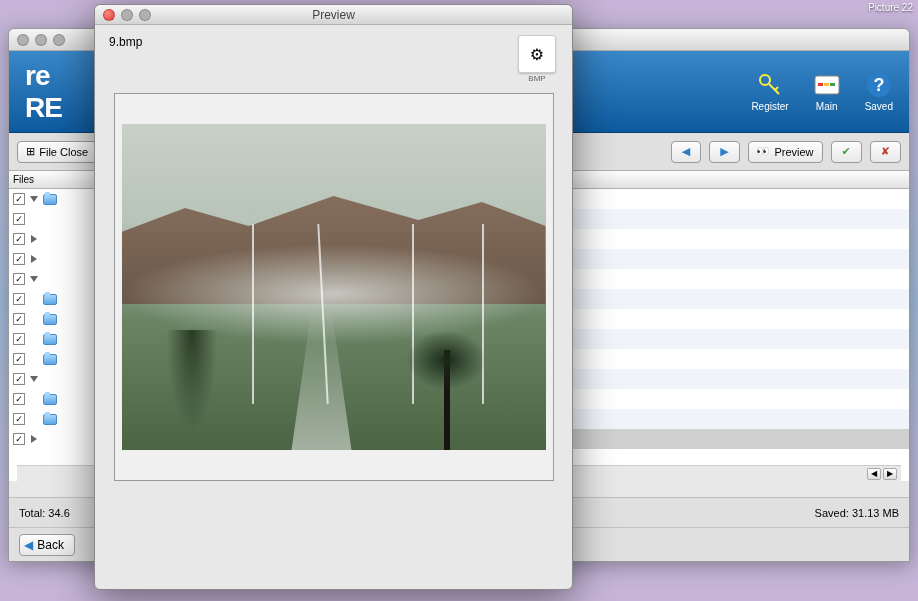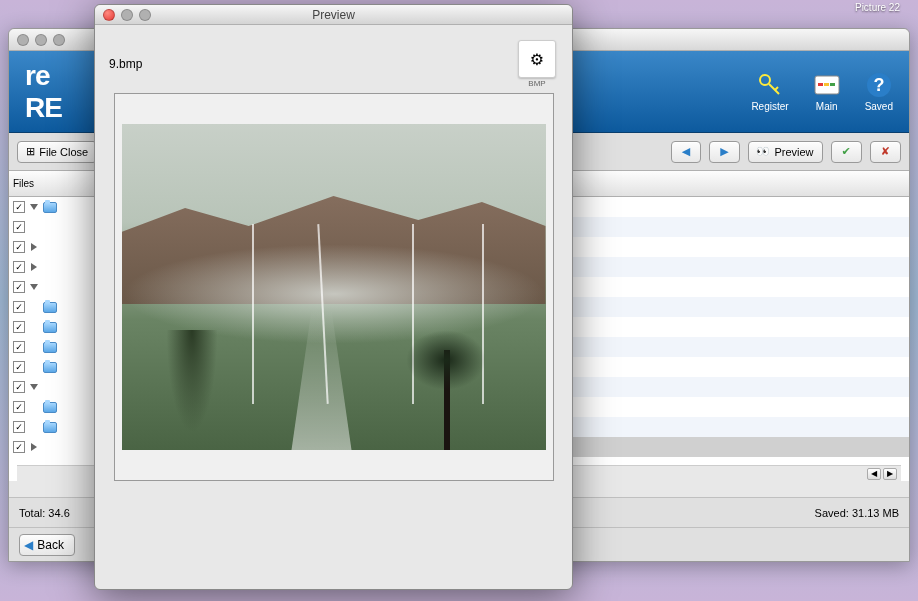--- a/index.html
+++ b/index.html
@@ -49,21 +49,21 @@
       font-size: 11px; cursor: pointer; box-shadow: 0 1px 0 #fff inset;
       gap: 4px;
     }
     .mac-btn.icon-only { padding: 0 10px; }
     .content-area {
       position: absolute; top: 142px; left: 0; right: 0; bottom: 80px;
       display: flex; background: #fff;
     }
     .left-panel { width: 92px; border-right: 1px solid #ccc; background: #fff; overflow: hidden; }
     .col-header {
-      height: 26px; background: linear-gradient(#fdfdfd, #e2e2e2);
+      height: 18px; background: linear-gradient(#fdfdfd, #e2e2e2);
       border-bottom: 1px solid #b0b0b0; font-size: 10px;
       display: flex; align-items: center; padding-left: 4px;
     }
     .tree-row { display: flex; align-items: center; height: 20px; padding-left: 4px; gap: 2px; }
     .checkbox { width: 12px; height: 12px; border: 1px solid #888; background: #fff; display: inline-flex; align-items: center; justify-content: center; font-size: 9px; }
     .disclosure { width: 0; height: 0; }
     .disc-right { border-top: 4px solid transparent; border-bottom: 4px solid transparent; border-left: 6px solid #666; }
     .disc-down { border-left: 4px solid transparent; border-right: 4px solid transparent; border-top: 6px solid #666; }
     .folder-icon { width: 14px; height: 11px; background: linear-gradient(#a8d8ff, #5ba8e8); border-radius: 2px; border: 1px solid #4a8cc8; position: relative; }
     .folder-icon::before { content: ''; position: absolute; top: -3px; left: 1px; width: 5px; height: 3px; background: #a8d8ff; border-radius: 1px 1px 0 0; }
@@ -109,21 +109,21 @@
       box-shadow: 0 8px 40px rgba(0,0,0,0.5);
     }
     .preview-titlebar {
       height: 20px; background: linear-gradient(#f6f6f6, #d4d4d4);
       border-bottom: 1px solid #b0b0b0; border-radius: 6px 6px 0 0;
       display: flex; align-items: center; position: relative;
     }
     .preview-titlebar .traffic-lights { position: absolute; left: 8px; }
     .preview-title { width: 100%; text-align: center; font-size: 12px; color: #444; }
     .preview-body { padding: 10px 14px; }
-    .preview-header { display: flex; justify-content: space-between; align-items: center; height: 58px; }
+    .preview-header { display: flex; justify-content: space-between; align-items: flex-start; height: 58px; }
     .preview-header span { font-size: 12px; }
     .bmp-icon { width: 42px; height: 48px; display: flex; flex-direction: column; align-items: center; }
     .bmp-icon .page { width: 38px; height: 38px; background: #fff; border: 1px solid #ccc; border-radius: 3px; position: relative; box-shadow: 0 1px 2px rgba(0,0,0,0.2); display:flex; align-items:center; justify-content:center; }
     .bmp-icon .gear { font-size: 16px; }
     .bmp-icon .lbl { font-size: 8px; color: #666; margin-top: 1px; }
     .image-frame {
       width: 440px; height: 388px; border: 1px solid #999;
       background: #f0f0f0; display: flex; align-items: center; justify-content: center;
       overflow: hidden; margin: 0 auto;
     }
@@ -151,21 +151,21 @@
     .close-row { text-align: right; padding: 12px 14px 0 0; }
     .close-btn {
       height: 20px; background: linear-gradient(#fdfdfd, #e2e2e2);
       border: 1px solid #9a9a9a; border-radius: 10px;
       padding: 0 14px; font-size: 12px; cursor: pointer;
     }
     .status-bar .left { flex: 0 0 auto; }
     .status-bar .center { flex: 1; text-align: center; }
     .status-bar .right { flex: 0 0 auto; }
     .toolbar .spacer { flex: 1; }
-    .desktop-icon { position: absolute; right: 18px; top: 2px; color: #fff; font-size: 10px; text-shadow: 0 1px 2px rgba(0,0,0,0.6); }
+    .desktop-icon { position: absolute; right: 5px; top: 2px; color: #fff; font-size: 10px; text-shadow: 0 1px 2px rgba(0,0,0,0.6); }
   </style>
 </head>
 <body>
 
 <div class="desktop-icon">Picture 22</div>
 
 <div class="main-window">
   <div class="titlebar">
     <div class="traffic-lights">
       <div class="tl gray"></div>

